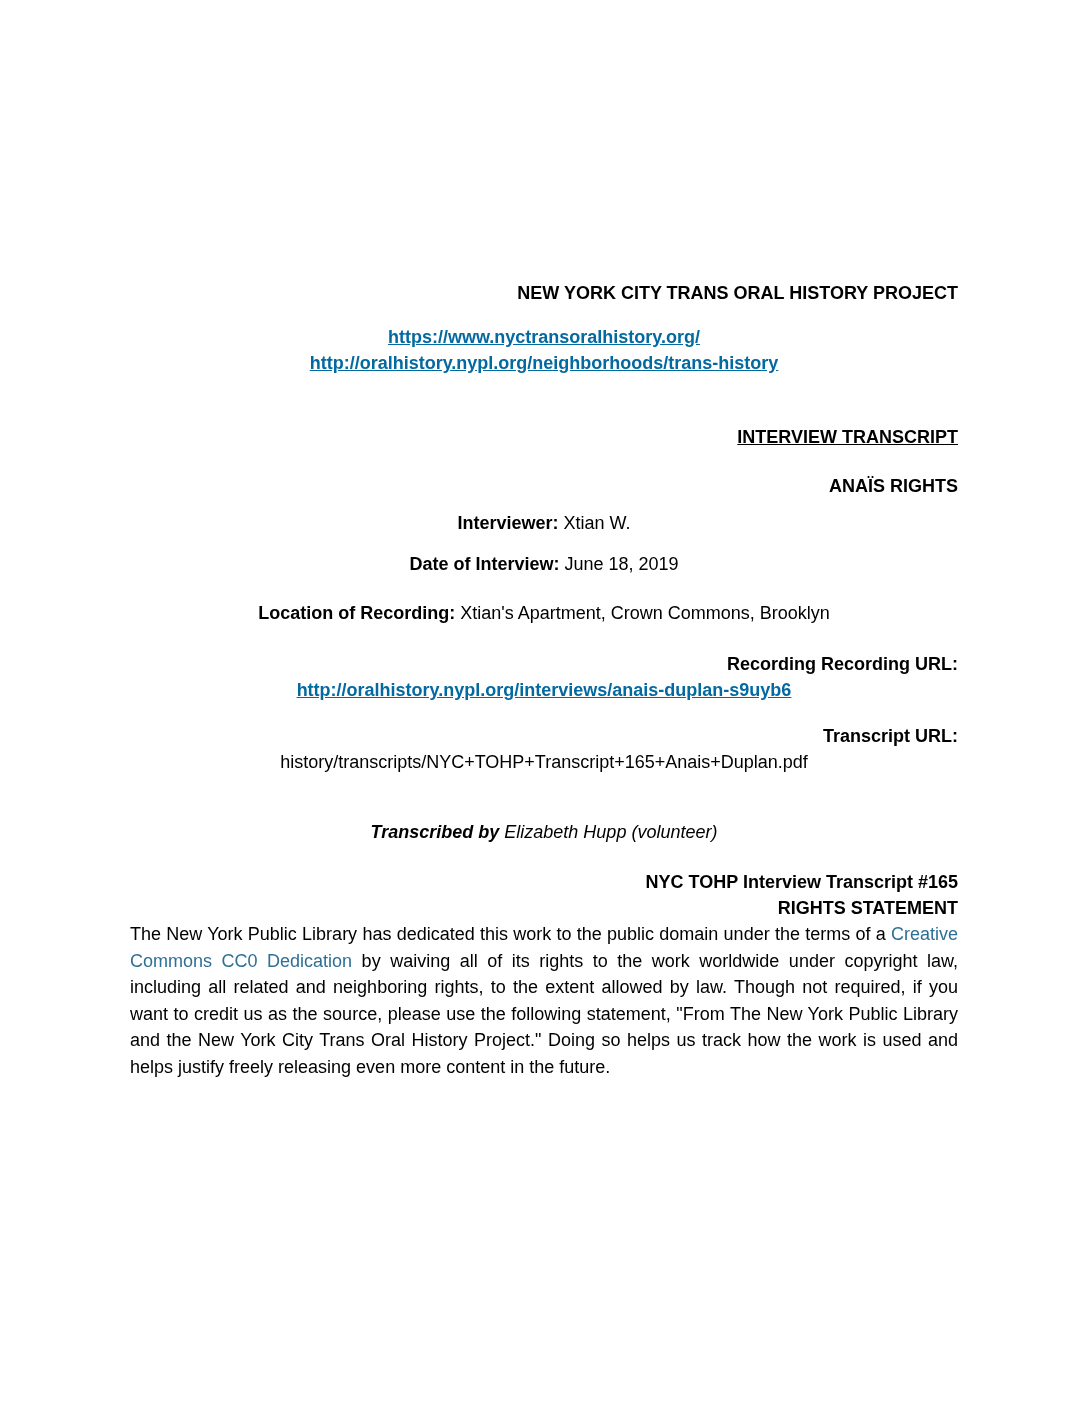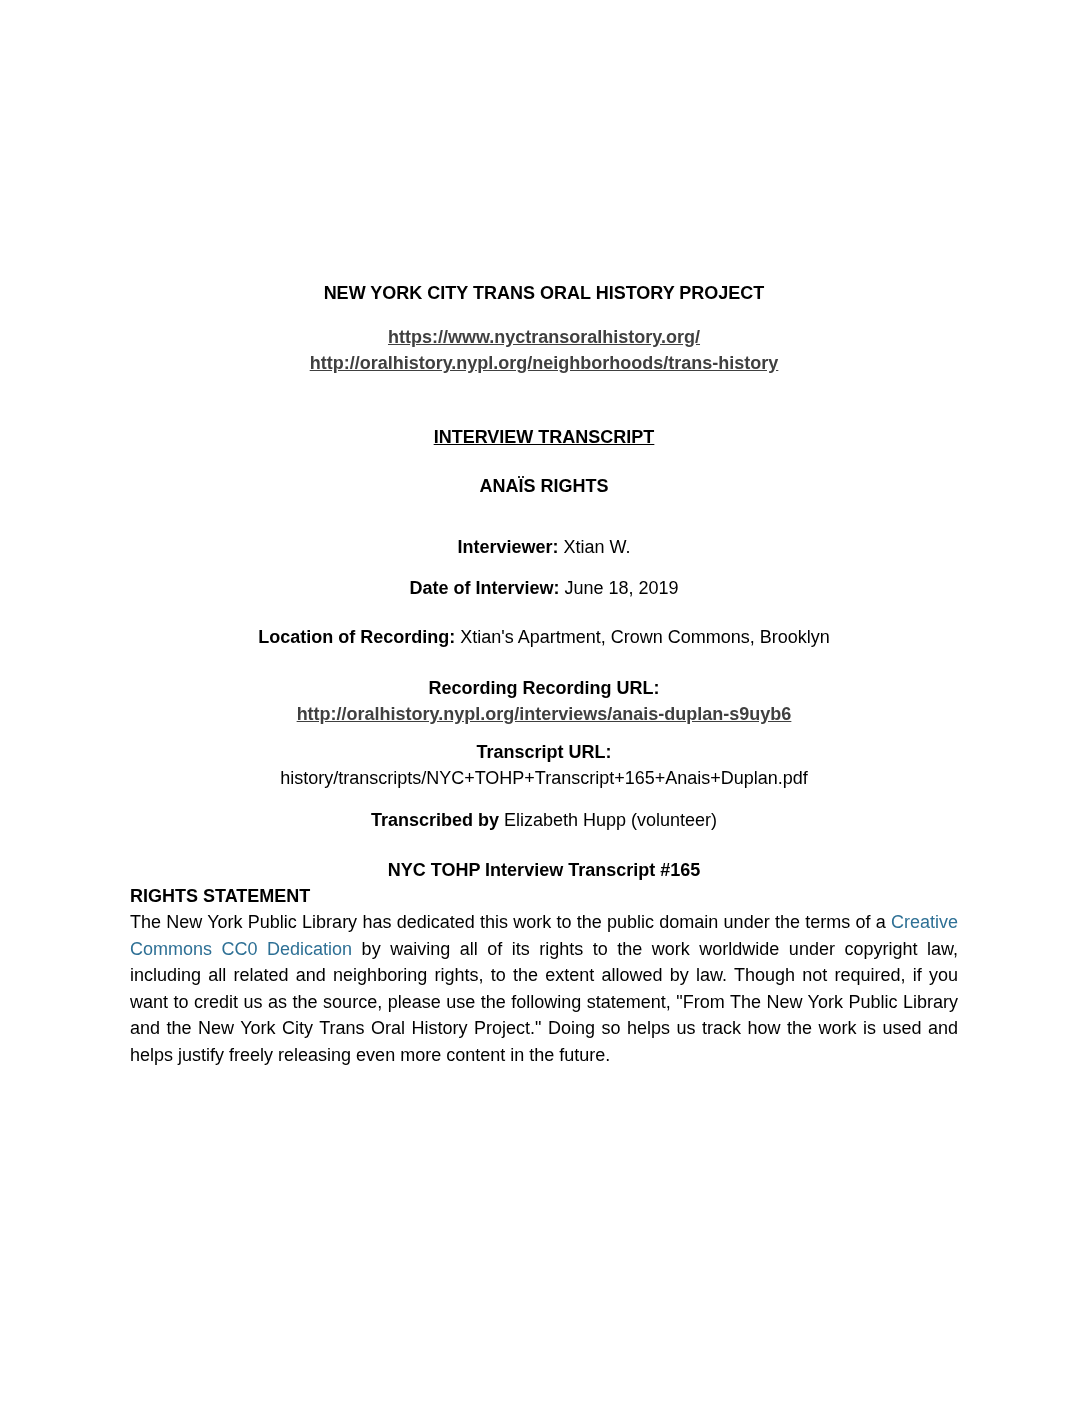--- a/index.html
+++ b/index.html
@@ -13,36 +13,36 @@
     line-height: 26px;
     overflow: hidden;
   }
   .page {
     width: 1088px;
     height: 1408px;
     padding: 280px 130px 0 130px;
     background: #ffffff;
   }
   .center { text-align: center; }
-  .b { font-weight: 700; }
+  .b { font-weight: 700; text-align: right; }
   a.link {
-    color: #404040;
+    color: #0369a1;
     text-decoration: underline;
     font-weight: 700;
     cursor: pointer;
   }
   .site-links { margin-top: 18px; }
   .sec-interview-title { margin-top: 48px; text-decoration: underline; }
   .sec-subject { margin-top: 23px; }
-  .sec-interviewer { margin-top: 35px; }
+  .sec-interviewer { margin-top: 11px; }
   .sec-date { margin-top: 15px; }
   .sec-location { margin-top: 23px; }
   .sec-recording { margin-top: 25px; }
-  .sec-transcript-url { margin-top: 12px; }
-  .sec-transcribed { margin-top: 16px; }
+  .sec-transcript-url { margin-top: 20px; }
+  .sec-transcribed { margin-top: 44px; font-style: italic; }
   .sec-number { margin-top: 24px; }
   .sec-rights { }
   .rights-body {
     text-align: justify;
     line-height: 26.5px;
   }
   a.cc-link {
     color: #2E7095;
     text-decoration: none;
     cursor: pointer;

